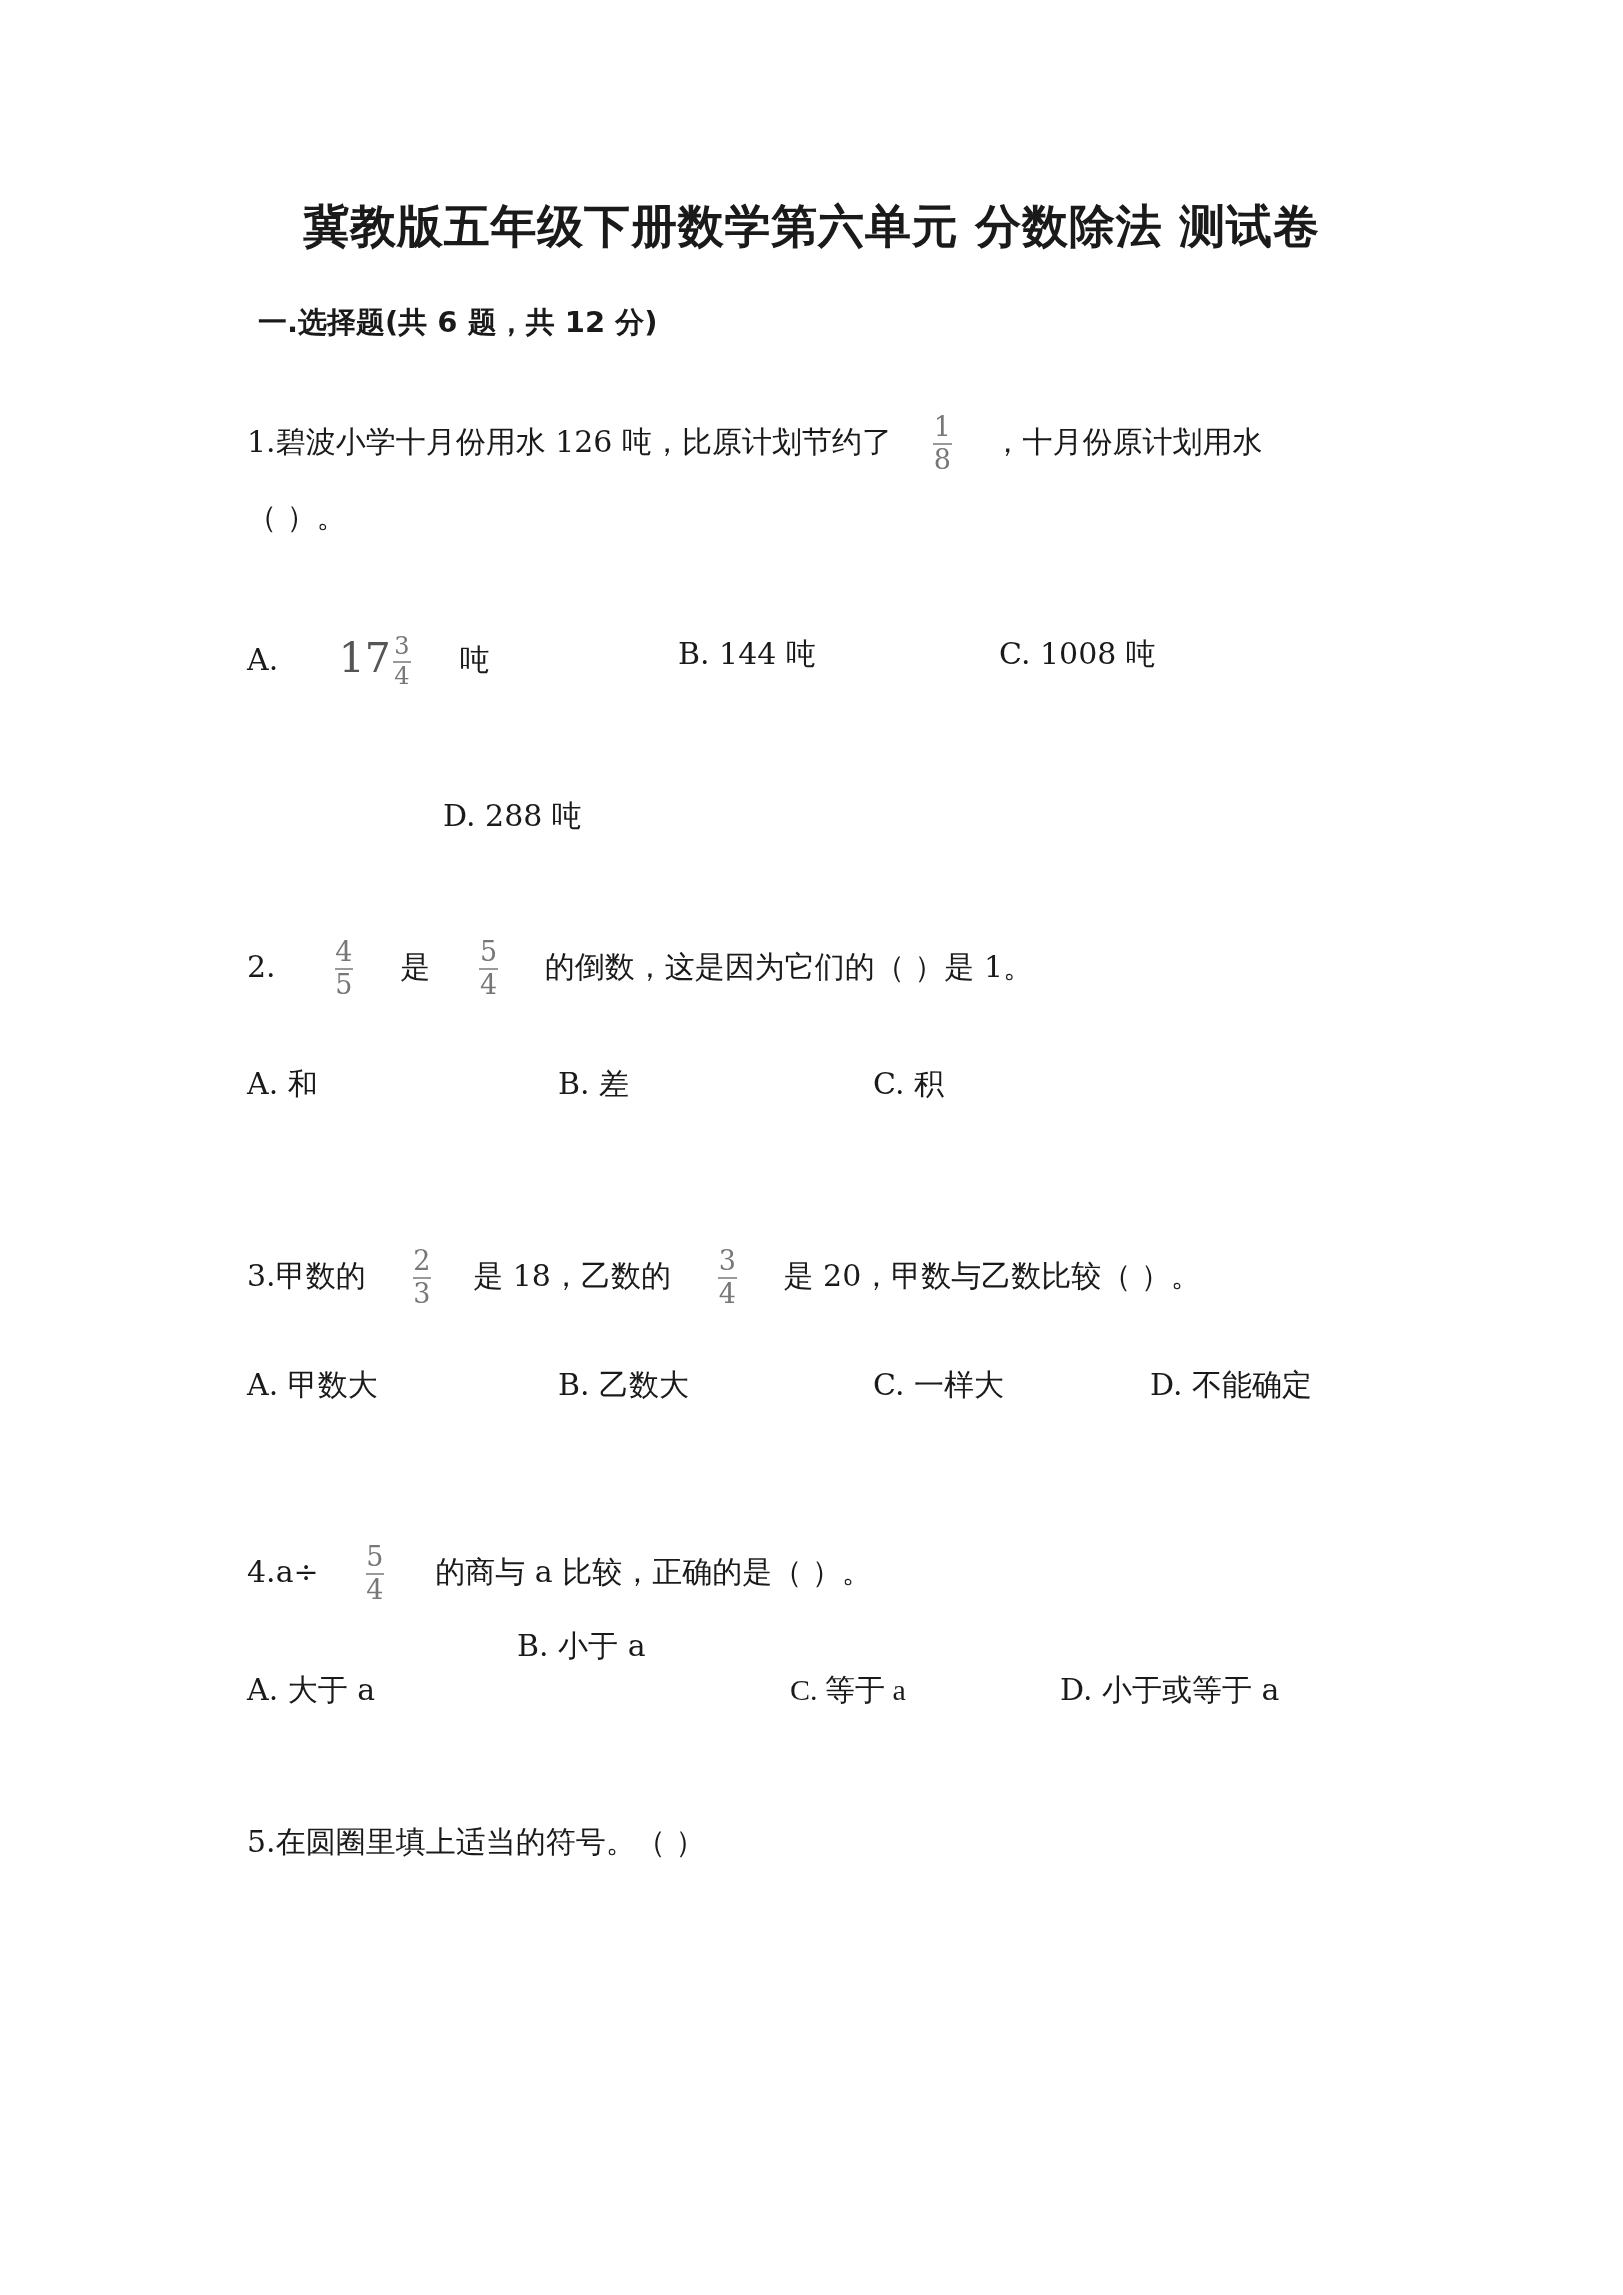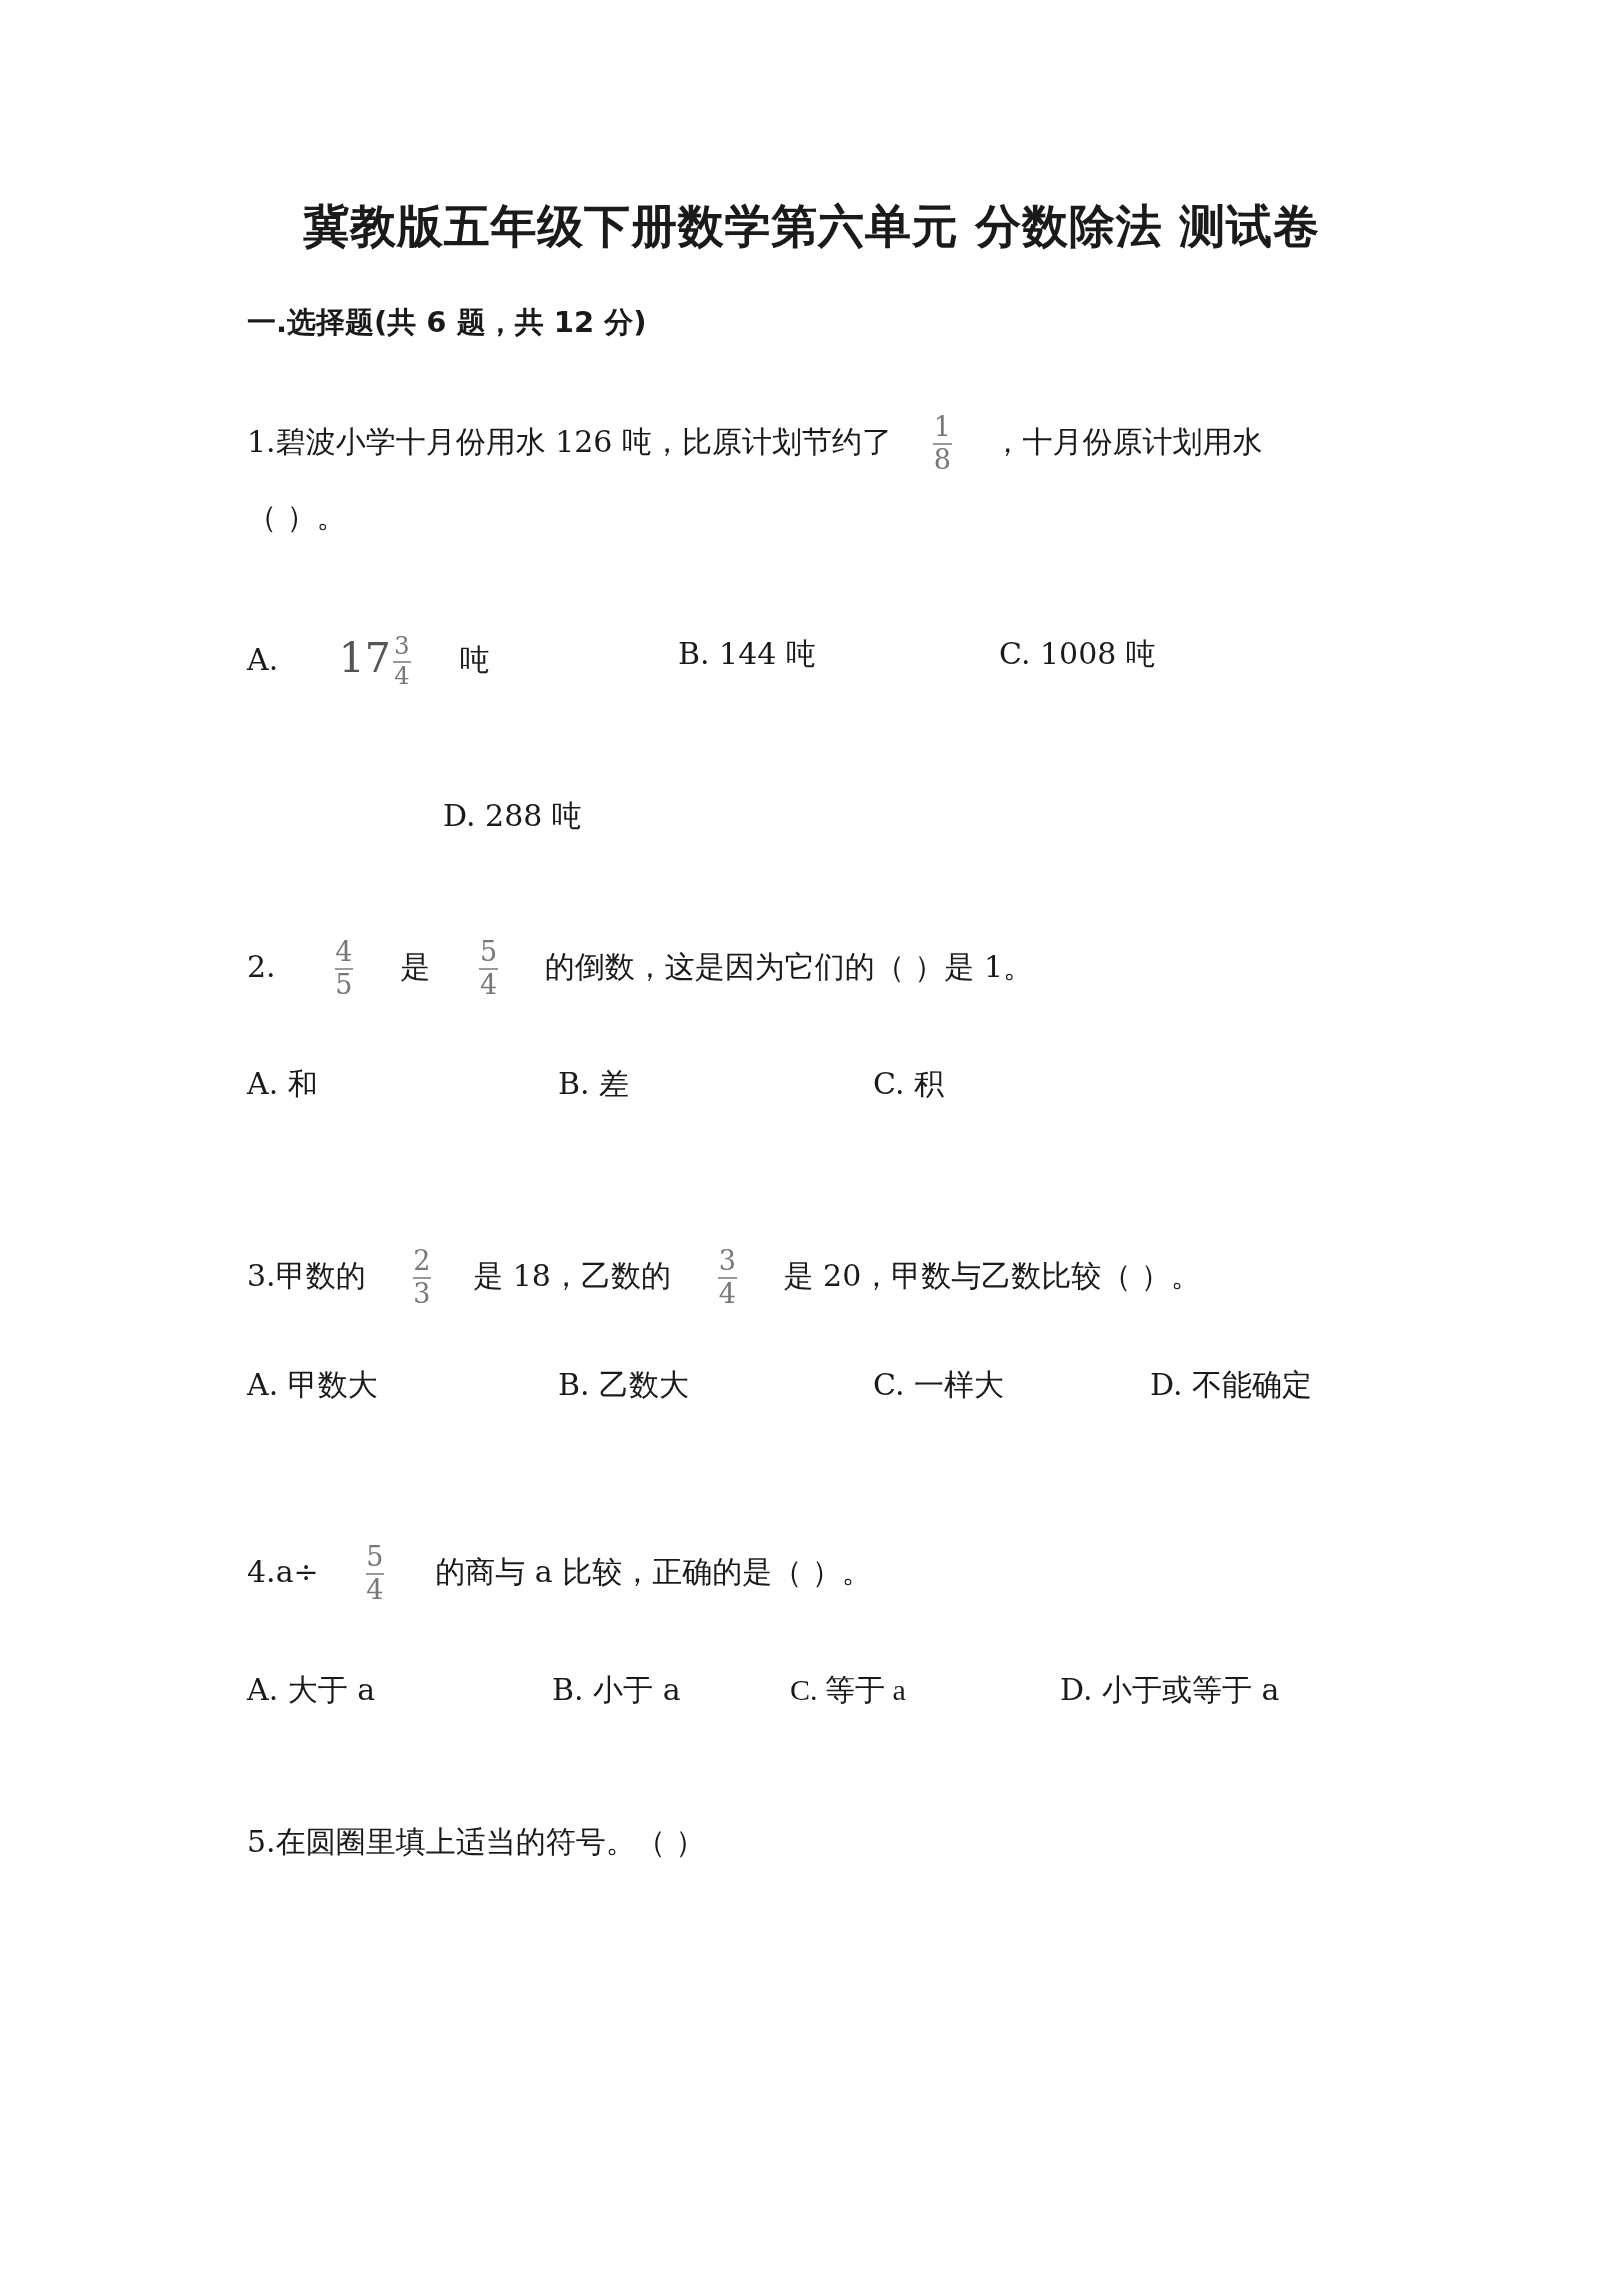--- a/index.html
+++ b/index.html
@@ -1,21 +1,21 @@
 <!DOCTYPE html>
 <html style="font-size:13.5px"><head>
 <meta charset="utf-8">
 <style>
   html, body { margin:0; padding:0; background:#ffffff; }
   body { width:1623px; height:2295px; position:relative; overflow:hidden;
          font-family:"DejaVu Serif","Liberation Serif",serif; color:#1a1a1a; }
   .abs { position:absolute; white-space:nowrap; }
   .title { left:0; width:1623px; text-align:center; top:196px; font-size:46px; font-weight:bold;
            font-family:"DejaVu Sans","Liberation Sans",sans-serif; letter-spacing:0.8px; }
-  .section { left:247px; top:303px; font-size:29px; font-weight:bold;
+  .section { left:258px; top:303px; font-size:29px; font-weight:bold;
              font-family:"DejaVu Sans","Liberation Sans",sans-serif; }
   .q { font-size:30px; }
   .opt { font-size:30px; }
   .frac { display:inline-flex; flex-direction:column; align-items:center; vertical-align:middle;
           color:#777; font-size:27px; line-height:1.05; margin:0 25px; }
   .frac .bar { width:18.6px; height:1.7px; background:#999; margin:1.7px 0; }
   .mixed { font-size:41px; color:#555; vertical-align:middle; }
   .mixed .frac { margin:0 0 0 1.7px; font-size:24px; }
 </style>
 </head>
@@ -78,20 +78,20 @@
 <div class="abs opt" style="left:1150px;top:1365px;">D. 不能确定</div>
 
 <div class="abs q" style="left:247px;top:1543px;">
   <span>4.</span><span>a÷</span><span class="frac" style="margin:0 51px 0 47px;">
       <span>5</span>
       <span class="bar"></span>
       <span>4</span>
     </span><span>的商与 a 比较，正确的是（        ）。</span>
 </div>
 <div class="abs opt" style="left:247px;top:1670px;">A. 大于 a</div>
-<div class="abs opt" style="left:517px;top:1670px;margin-left:35px;">B. 小于 a</div>
+<div class="abs opt" style="left:517px;top:1626px;">B. 小于 a</div>
 <div class="abs opt" style="left:790px;top:1670px;font-family:Liberation Serif, serif;">C. 等于 a</div>
 <div class="abs opt" style="left:1060px;top:1670px;">D. 小于或等于 a</div>
 
 <div class="abs q" style="left:247px;top:1822px;">
   <span>5.</span><span>在圆圈里填上适当的符号。（        ）</span>
 </div>
 
 
 </body></html>

